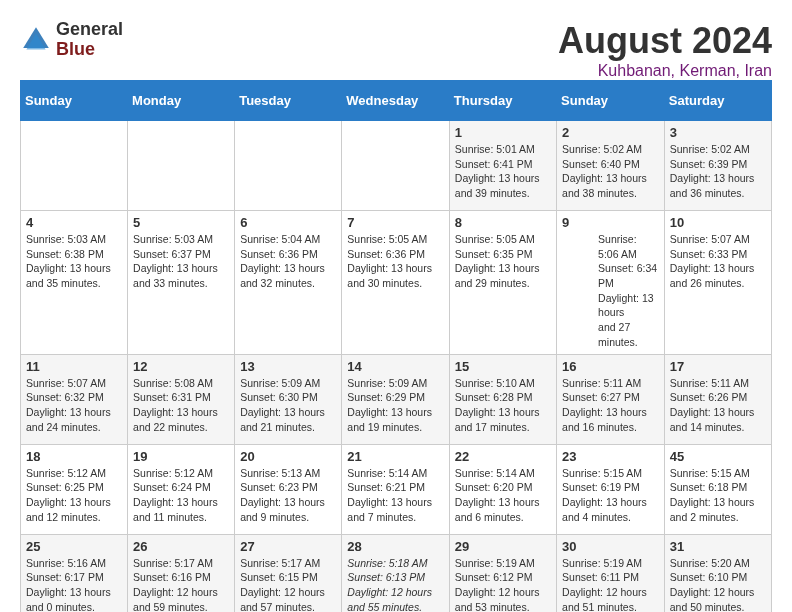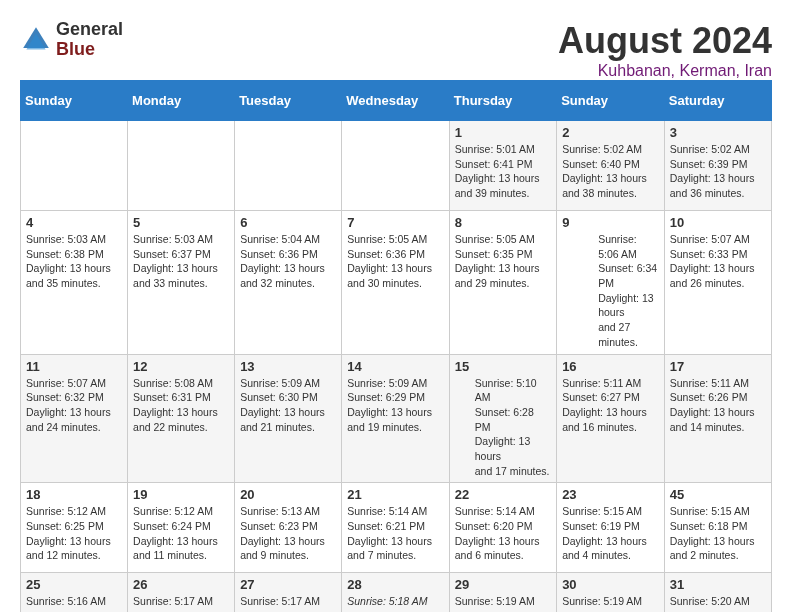--- a/index.html
+++ b/index.html
@@ -231,21 +231,21 @@
         </td>
         <td>
           <span class="day-num">14</span>
           <div class="day-info" style="white-space: pre-line;">Sunrise: 5:09 AM
 Sunset: 6:29 PM
 Daylight: 13 hours
 and 19 minutes.</div>
         </td>
         <td>
           <span class="day-num">15</span>
-          <div class="day-info" style="white-space: pre-line; margin-left: 20px;">Sunrise: 5:10 AM
+          <div class="day-info" style="white-space: pre-line;">Sunrise: 5:10 AM
 Sunset: 6:28 PM
 Daylight: 13 hours
 and 17 minutes.</div>
         </td>
         <td>
           <span class="day-num">16</span>
           <div class="day-info" style="white-space: pre-line;">Sunrise: 5:11 AM
 Sunset: 6:27 PM
 Daylight: 13 hours
 and 16 minutes.</div>

